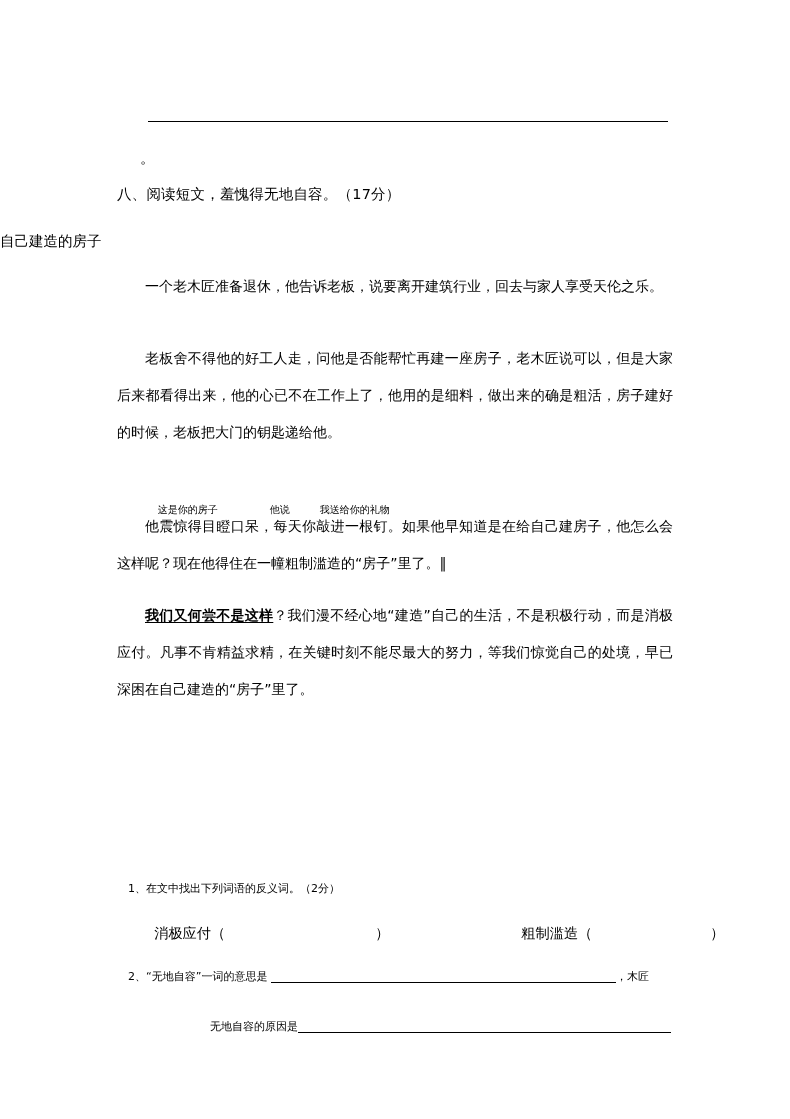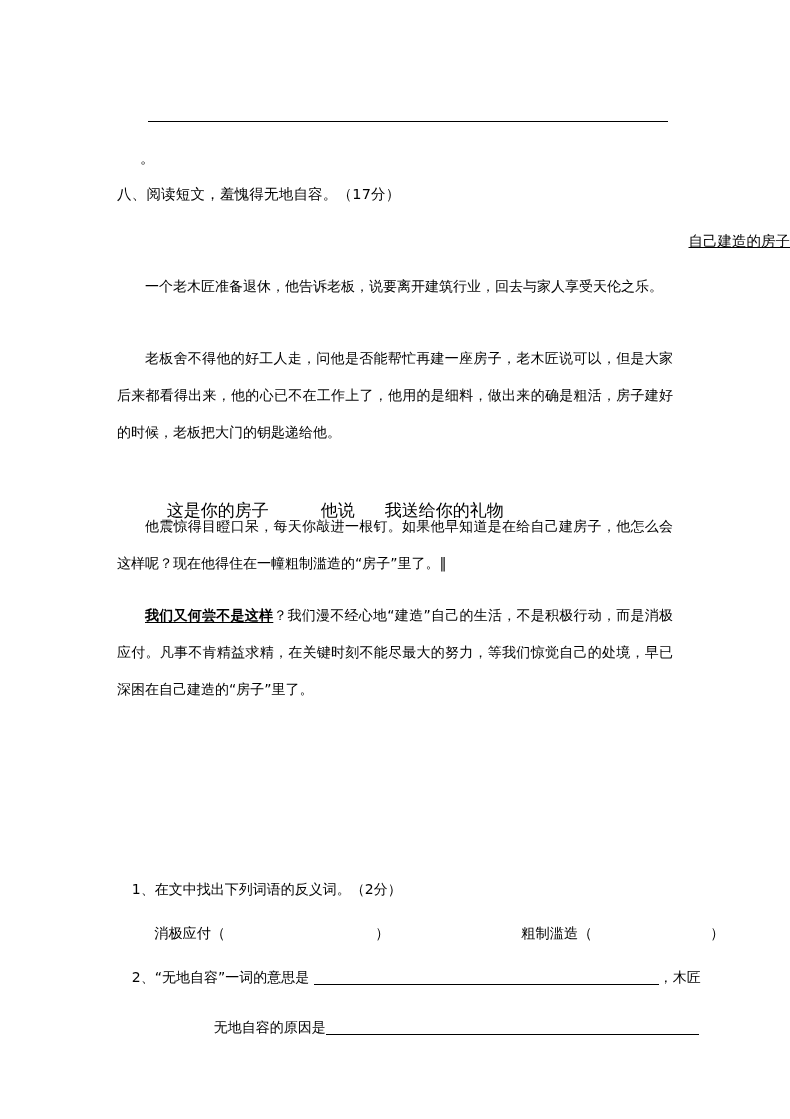--- a/index.html
+++ b/index.html
@@ -52,24 +52,23 @@
     font-size: 14.5px;
     line-height: 22px;
     letter-spacing: 0.2px;
   }
 
   .article-title {
     position: absolute;
     left: 0;
     top: 230px;
     width: 790px;
-    text-align: right;
+    text-align: left;
     font-size: 14.5px;
     line-height: 22px;
-    text-decoration: underline;
   }
 
   
   .para {
     position: absolute;
     left: 117px;
     width: 556px;
     font-size: 14px;
     line-height: 37px;
     text-align: justify;
@@ -85,33 +84,33 @@
     text-decoration: underline;
     text-underline-offset: 2px;
     font-weight: bold;
   }
 
   
   .dialogue {
     position: absolute;
     left: 117px;
     top: 468px;
-    font-size: 17px;
+    font-size: 10px;
     line-height: 28px;
     white-space: pre;
     text-indent: 0;
   }
   .dialogue .gap1 { display: inline-block; width: 52px; }
   .dialogue .gap2 { display: inline-block; width: 30px; }
 
   
   .q-line {
     position: absolute;
     left: 114px;
-    font-size: 14px;
+    font-size: 11px;
     line-height: 24px;
     white-space: pre;
   }
   .q-answer-row {
     position: absolute;
     left: 140px;
     font-size: 14.2px;
     line-height: 24px;
     white-space: pre;
   }

